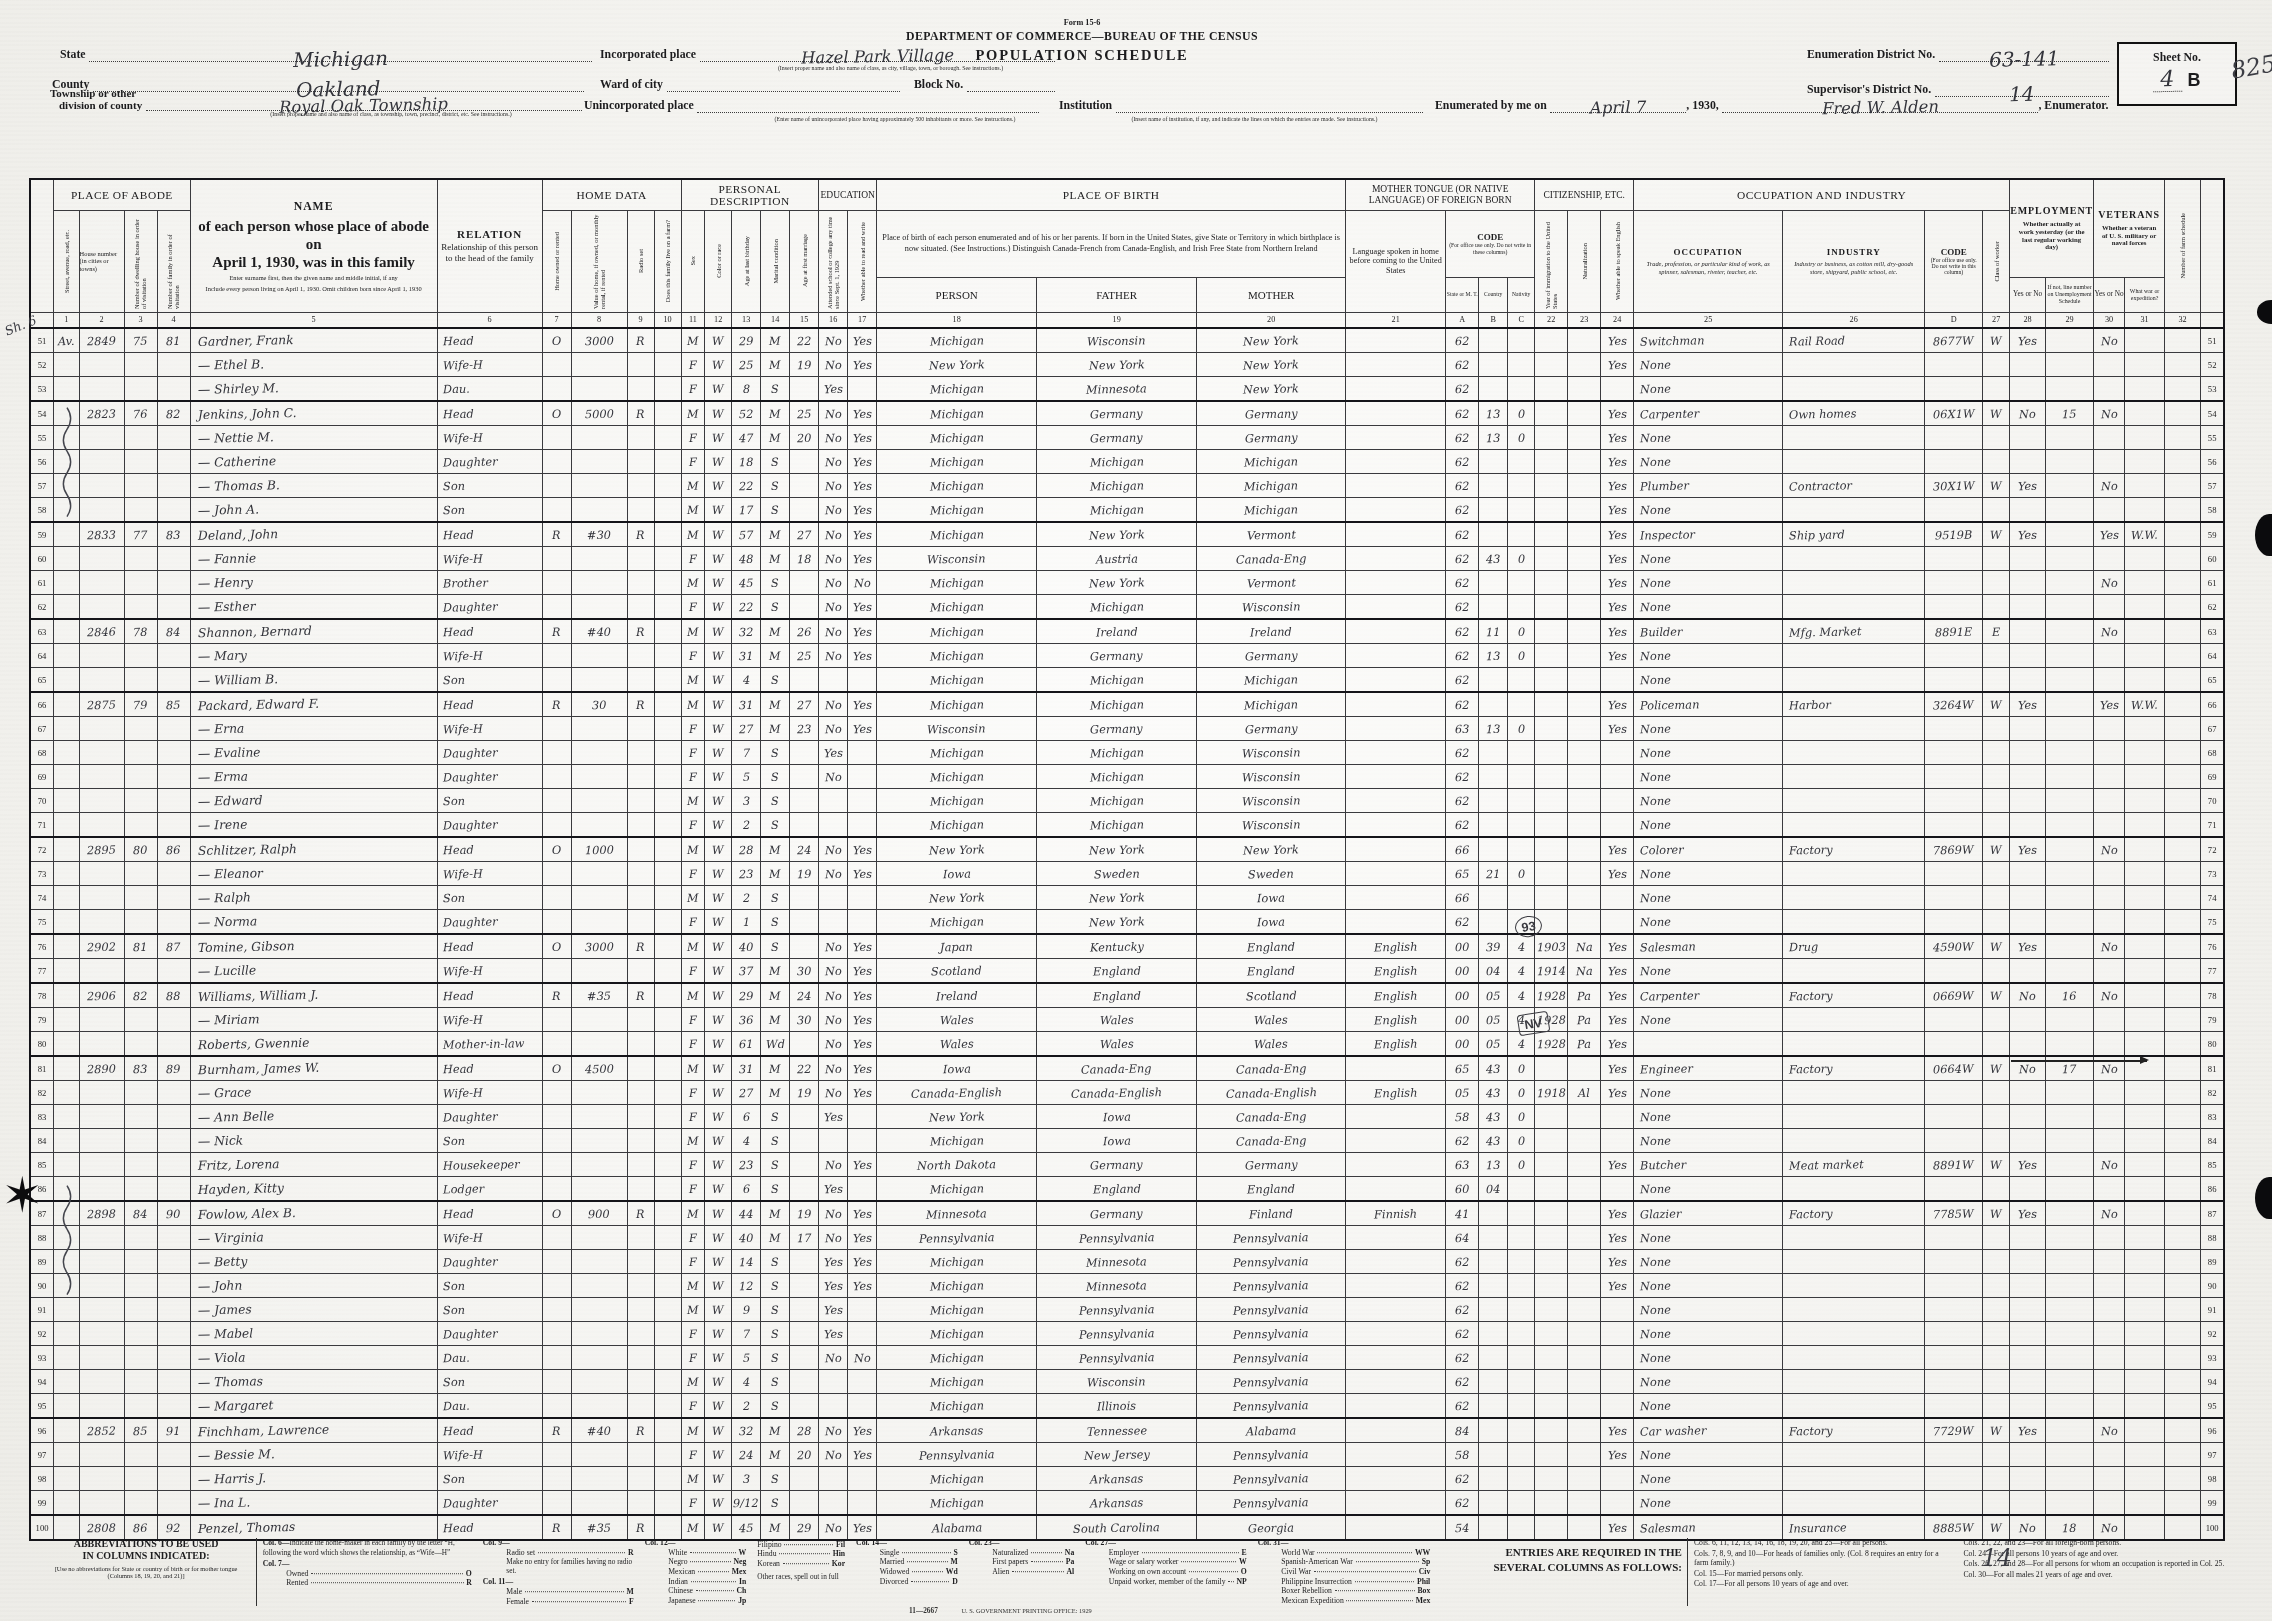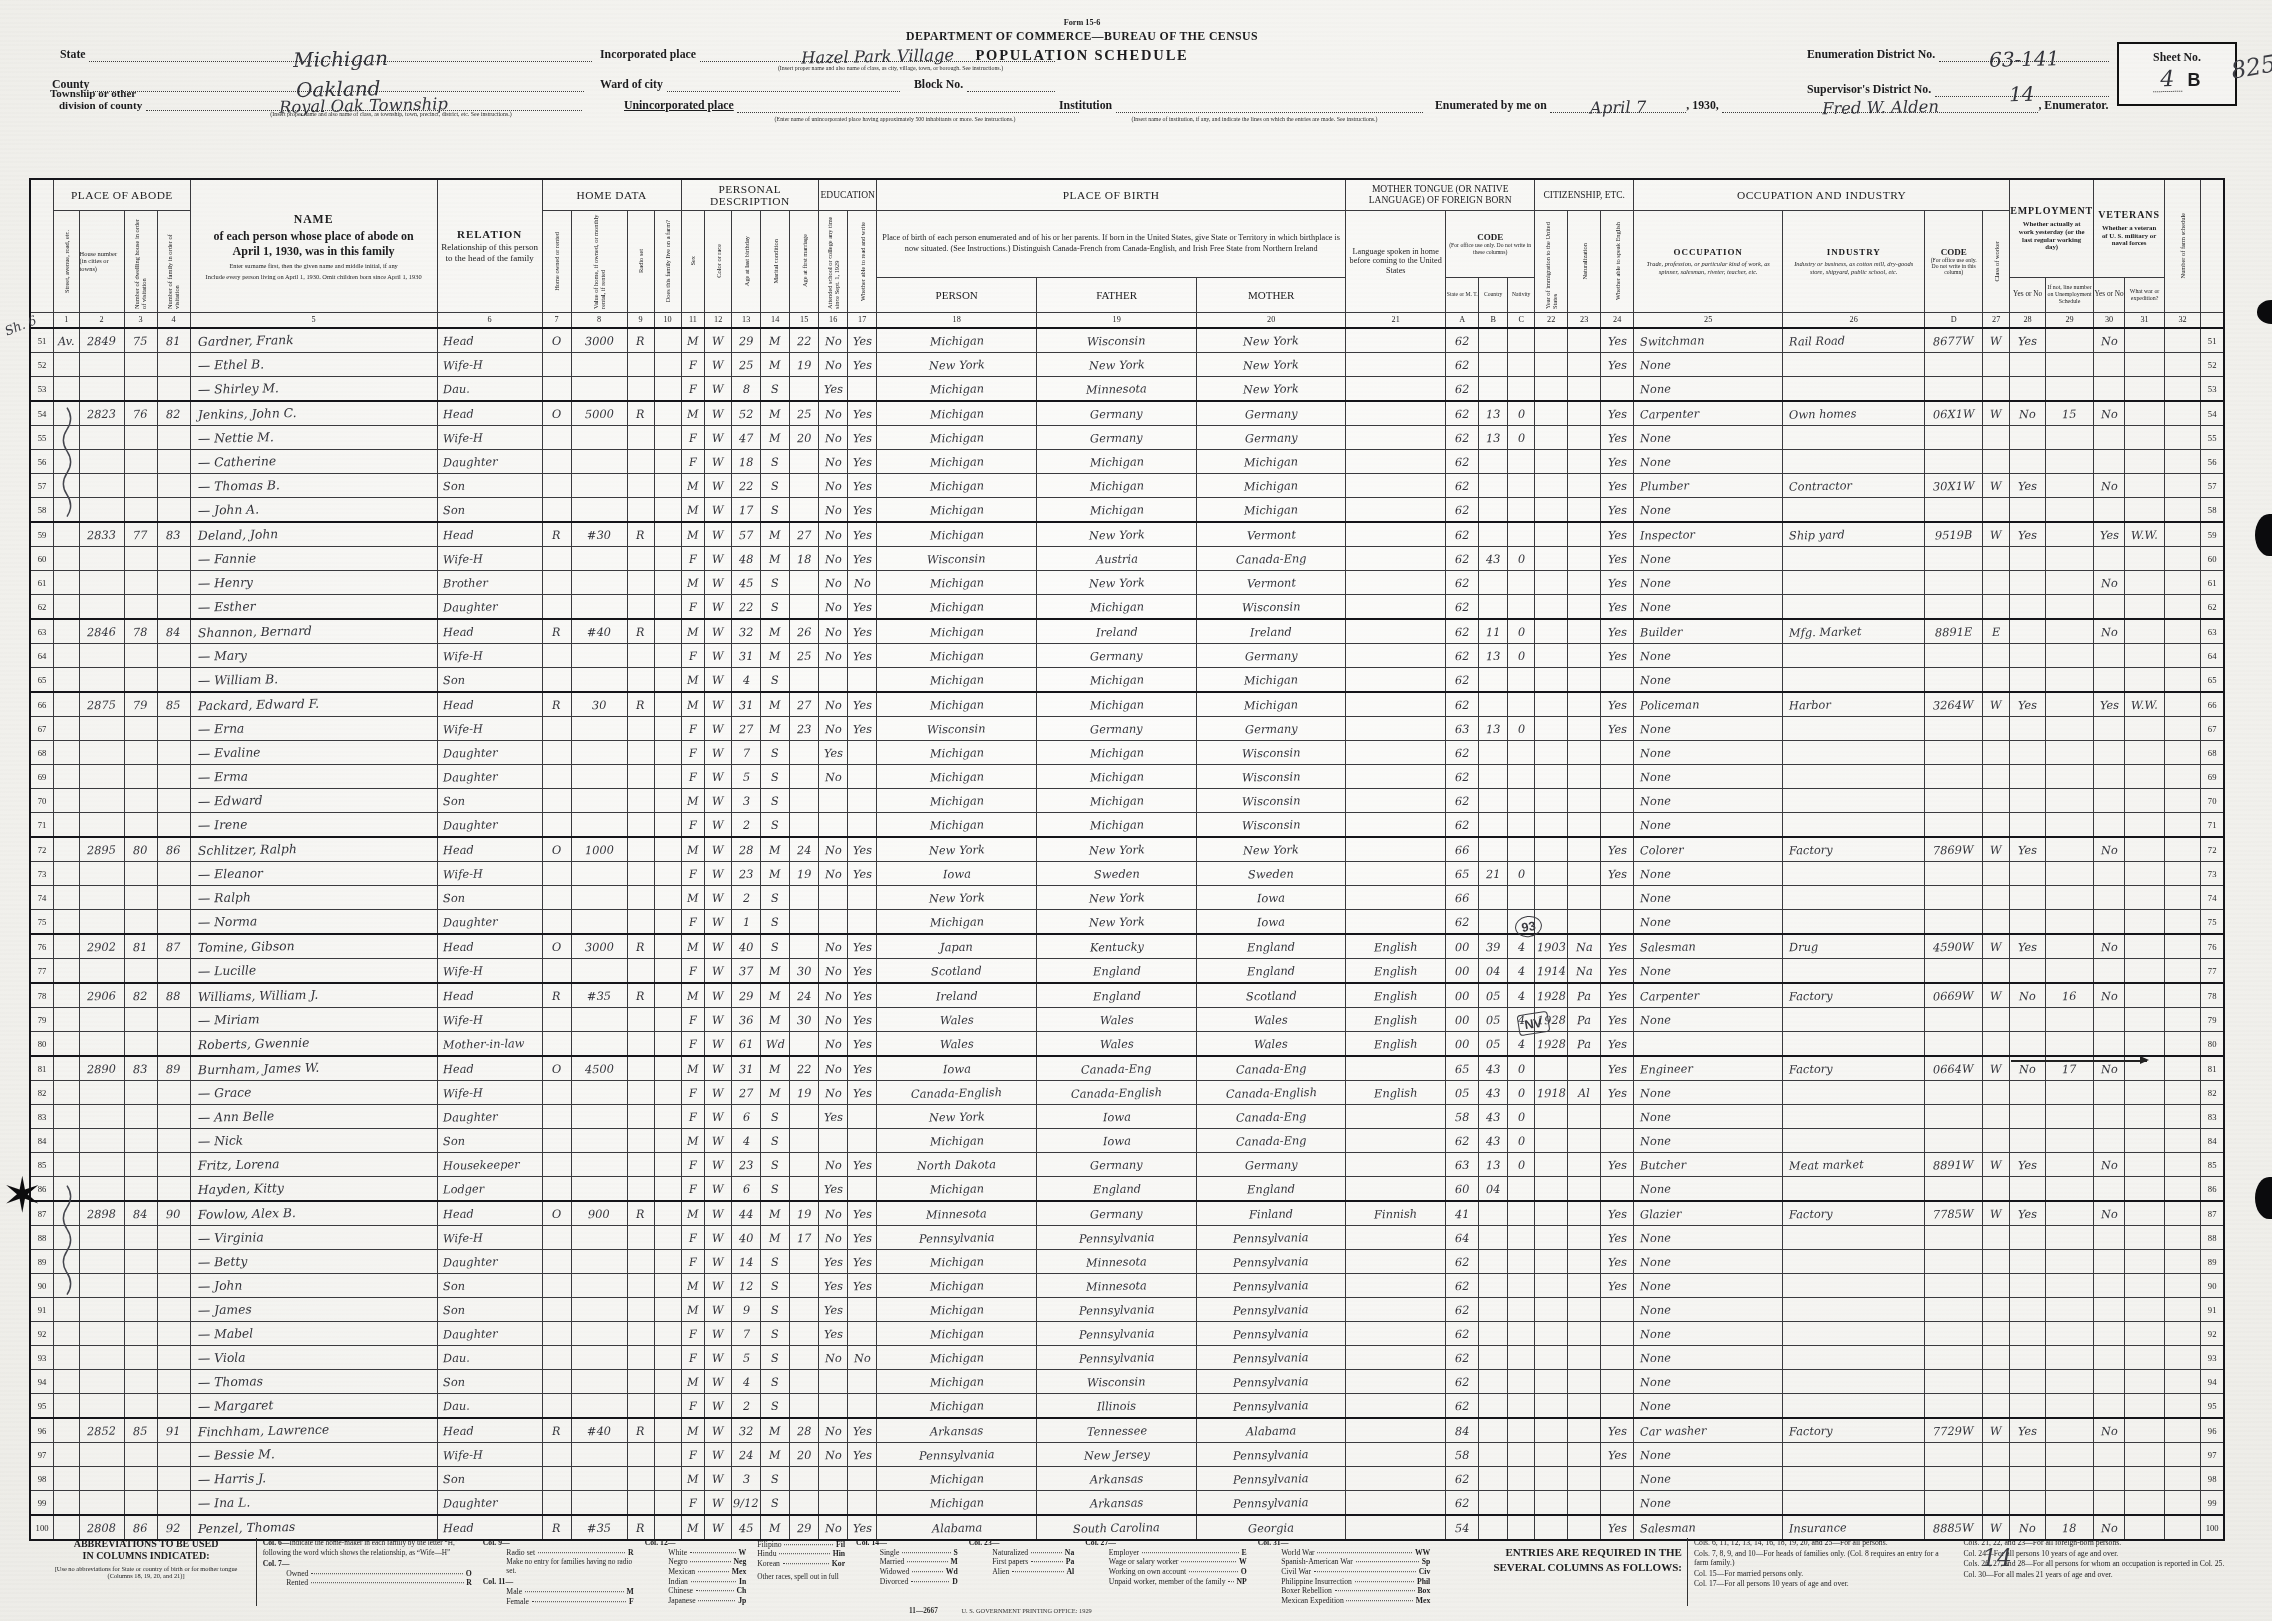--- a/index.html
+++ b/index.html
@@ -39,21 +39,21 @@
     border:2.3px solid #15151a; background:rgba(255,255,255,.25);}
   .census th,.census td{border:0.9px solid #3a3a3e; overflow:hidden; padding:0; vertical-align:middle;}
   .census thead th{font-weight:normal; text-align:center;}
   tr.hr1{height:31px;} tr.hr2{height:67px;} tr.hr3{height:35px;} tr.hr4{height:14.5px;}
   .gt{font-weight:bold; font-size:11.4px; letter-spacing:0.5px;}
   .gt2{font-weight:bold; font-size:9.5px; line-height:1.1;}
   th.v{vertical-align:middle;}
   .vt{writing-mode:vertical-rl; transform:rotate(180deg); margin:0 auto;
       font-size:6.4px; line-height:1.15; max-height:95px; text-align:left;}
   .deschead .dh-t{font-weight:bold; font-size:11.8px; letter-spacing:0.9px;}
-  .deschead .dh-b{font-weight:bold; font-size:12px; line-height:1.2; margin-top:2.7px; padding:0 3.6px;}
+  .deschead .dh-b{font-weight:bold; font-size:15px; line-height:1.2; margin-top:2.7px; padding:0 3.6px;}
   .deschead .dh-n{font-size:6.4px; line-height:1.15; margin-top:3.6px; padding:0 7.3px;}
   .pobdesc{font-size:8.2px; font-weight:bold; line-height:1.25; text-align:left; padding:0.9px 5.5px;}
   .subhead{font-weight:bold; font-size:11px;}
   .codehead .ch-t{font-weight:bold; font-size:9px;}
   .codehead .ch-n{font-size:5.7px; line-height:1.1; padding:0 1.8px;}
   .abc{font-size:5.6px; line-height:1.1;}
   .tinycell{font-size:5.9px; line-height:1.15; padding:0 0.9px;}
   .yn{font-size:7.3px; font-weight:bold; line-height:1.1;}
   th.cn{font-size:8.2px; font-weight:bold; height:14.5px;}
   .census tbody td{height:23px; font-size:11.4px; text-align:center; white-space:nowrap;}
@@ -127,21 +127,21 @@
 
   <div class="frow" style="left:600px; top:75px; width:300px;">
     <span class="flab">Ward of city</span>
     <span class="fline"></span>
   </div>
   <div class="frow" style="left:914px; top:75px; width:141px;">
     <span class="flab">Block No.</span>
     <span class="fline"></span>
   </div>
 
-  <div class="frow" style="left:624px; top:96px; width:455px;text-decoration:underline;">
+  <div class="frow" style="left:584px; top:96px; width:455px;">
     <span class="flab">Unincorporated place</span>
     <span class="fline"></span>
   </div>
   <div class="fnote" style="left:736px; top:116px; width:318px;">(Enter name of unincorporated place having approximately 500 inhabitants or more.   See instructions.)</div>
 
   <div class="frow" style="left:1059px; top:96px; width:364px;">
     <span class="flab">Institution</span>
     <span class="fline"></span>
   </div>
   <div class="fnote" style="left:1100px; top:116px; width:309px;">(Insert name of institution, if any, and indicate the lines on which the entries are made.   See instructions.)</div>

